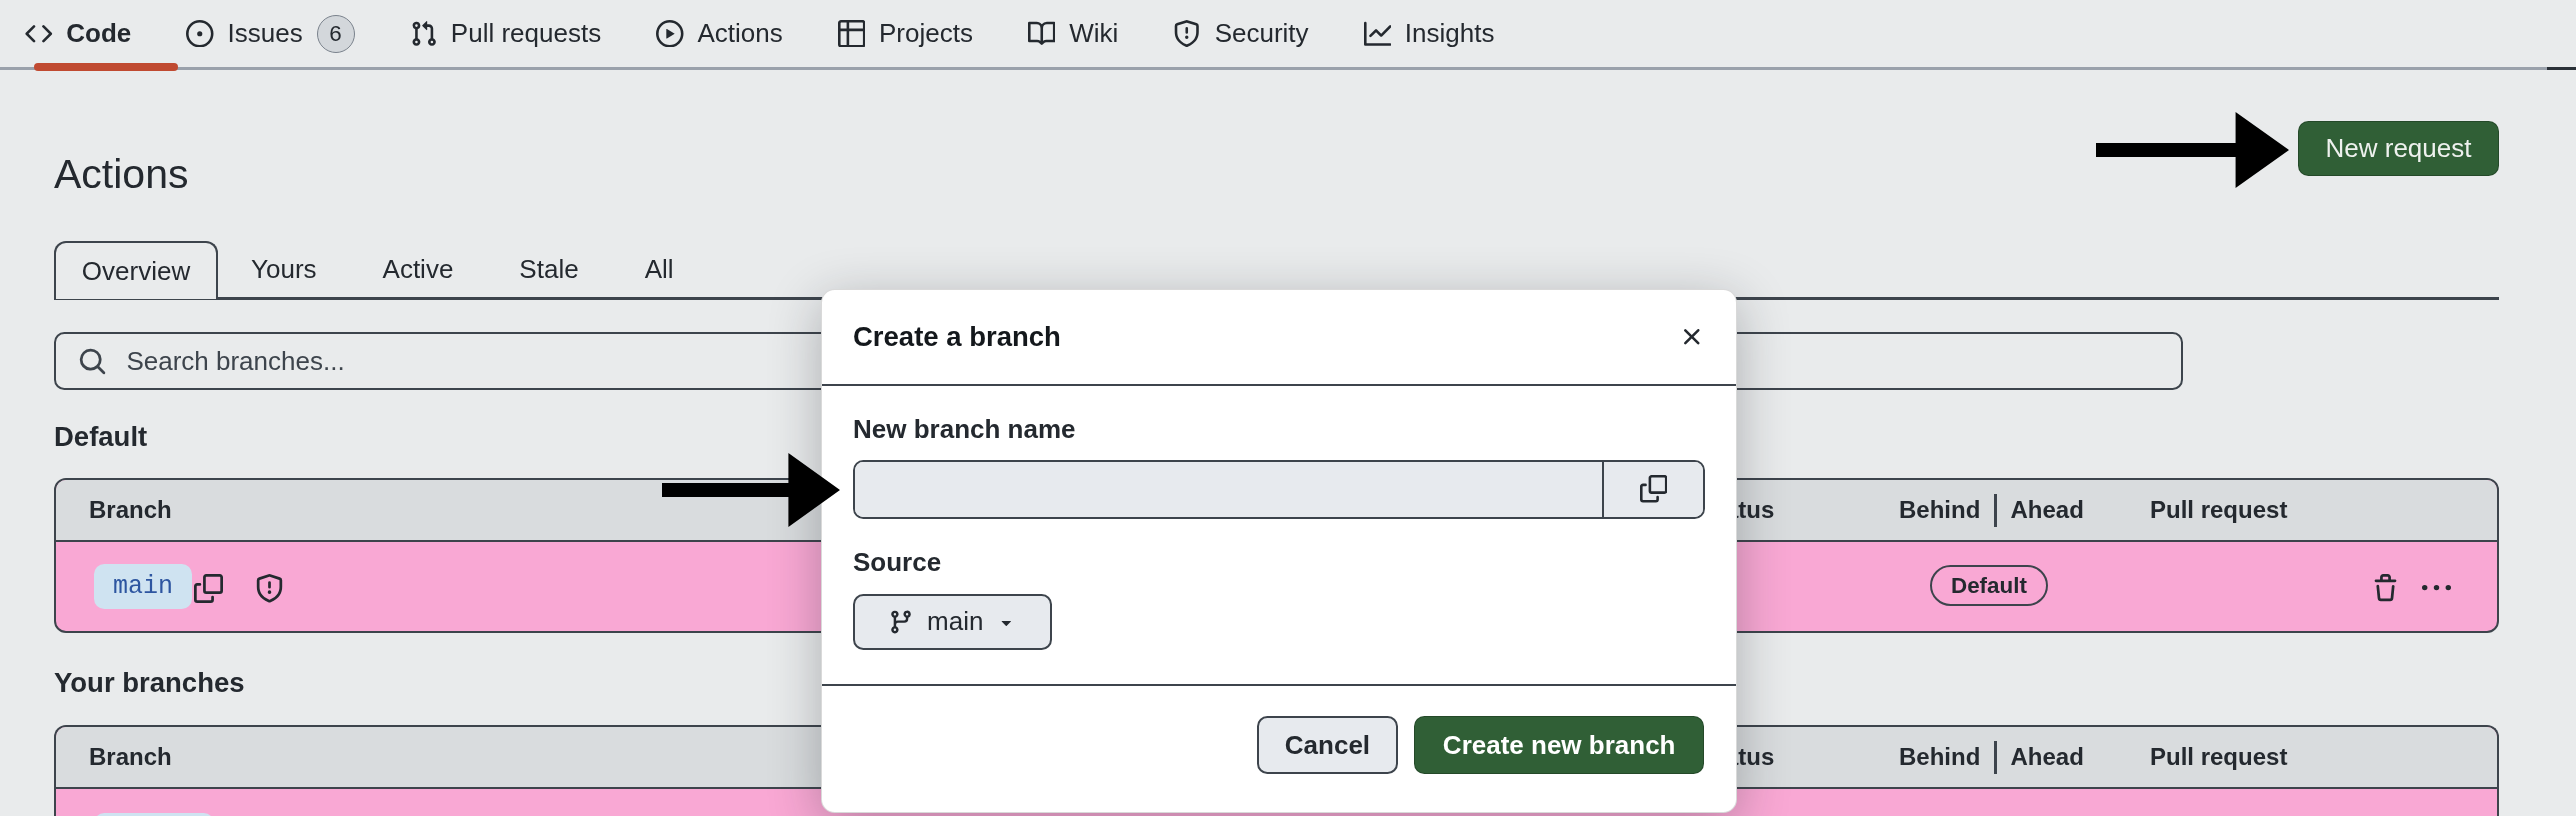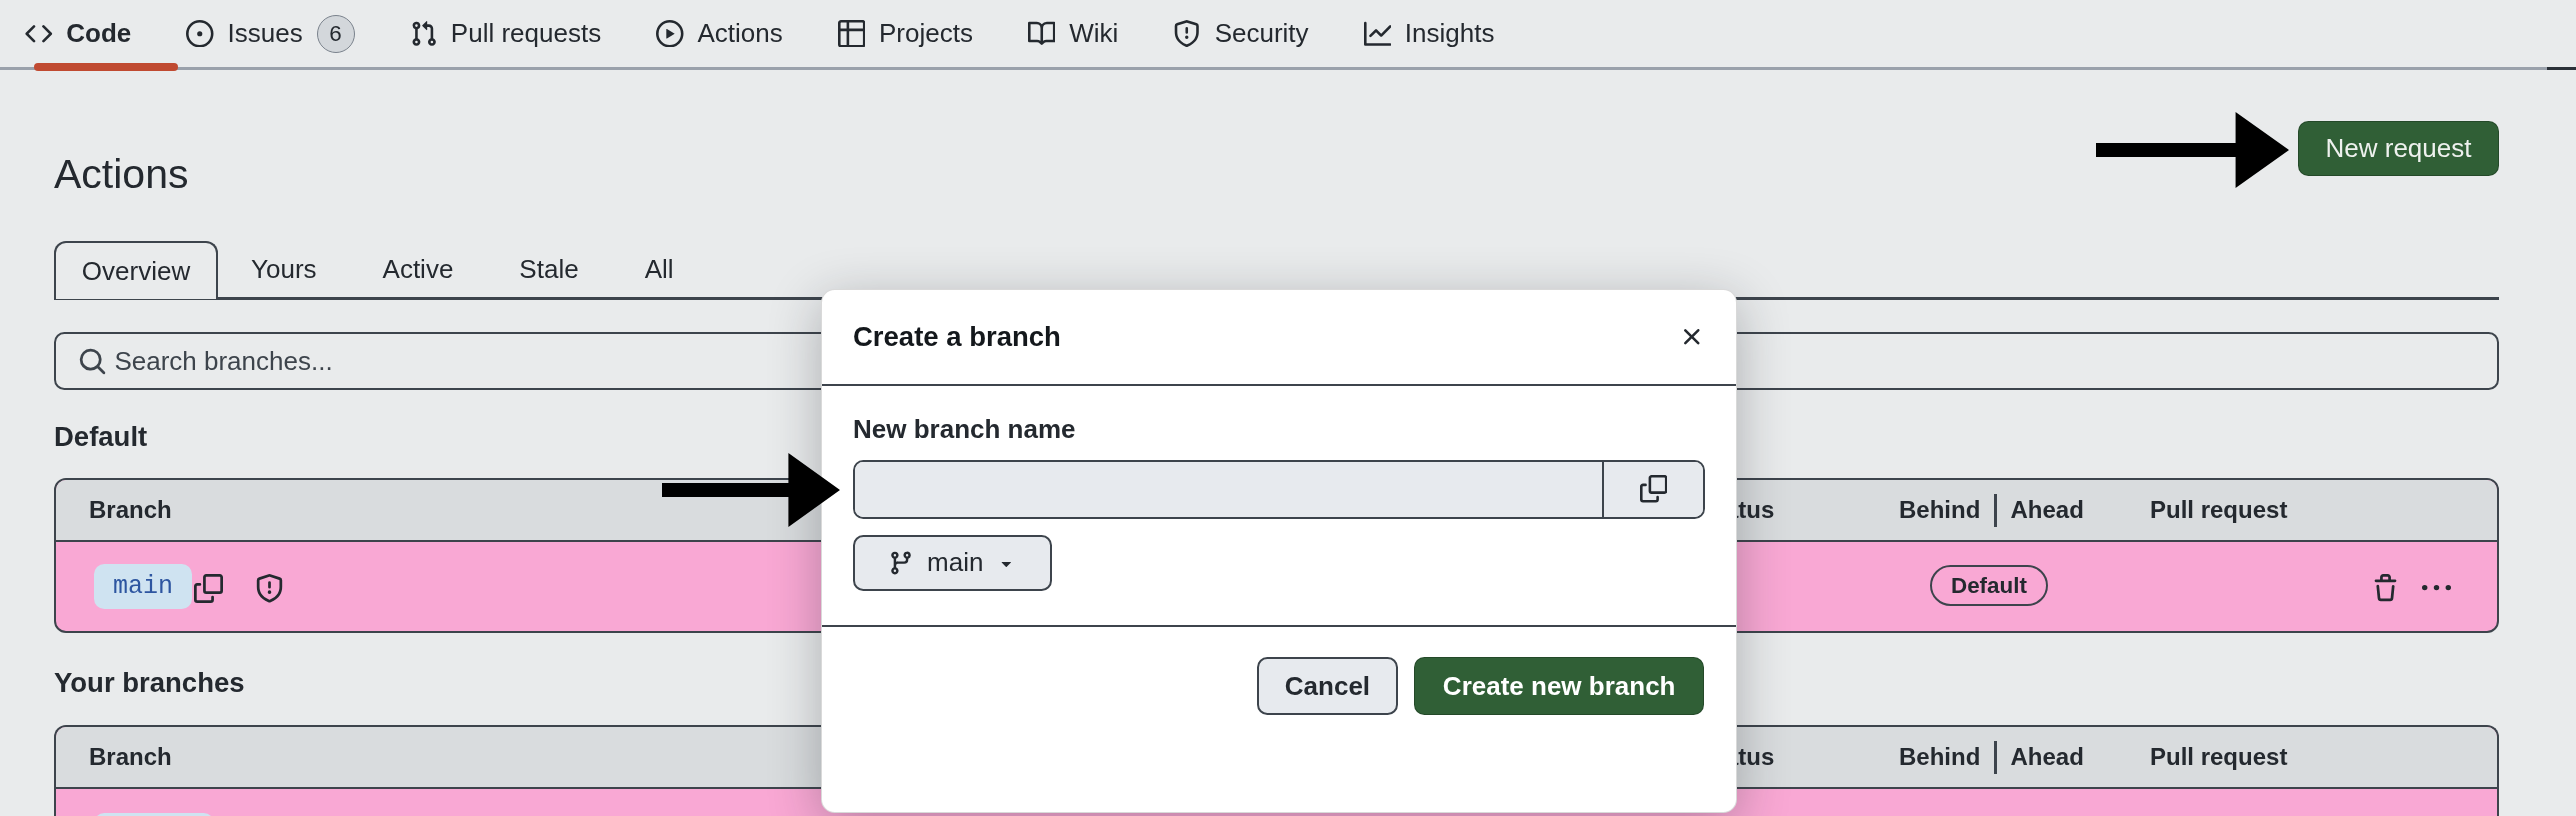--- a/index.html
+++ b/index.html
@@ -23,21 +23,21 @@
   .new-branch-btn{position:absolute;left:2298px;top:121px;width:201px;height:55px;background:#305f36;border:1.7px solid rgba(15,35,18,0.35);border-radius:10.3px;box-sizing:border-box;display:flex;align-items:center;justify-content:center;font-size:26px;color:#eef1ee;cursor:pointer;}
   .arrow{position:absolute;fill:#000;z-index:20;}
   .arrow-1{left:2096px;top:112px;}
   .arrow-2{left:662px;top:453px;}
   
   .tabs-line{position:absolute;left:54px;top:297px;width:2445px;height:2.6px;background:#3d444c;}
   .tab-current{position:absolute;left:54px;top:241px;width:164px;height:58px;background:#e9ebec;border:2.6px solid #3d444c;border-bottom:none;border-radius:12px 12px 0 0;box-sizing:border-box;display:flex;align-items:center;justify-content:center;font-size:26px;z-index:2;cursor:pointer;}
   .tab-rest{position:absolute;left:218px;top:241px;height:57px;display:flex;align-items:center;z-index:2;}
   .tab-label{padding:0 33px;font-size:26px;cursor:pointer;}
   
-  .search-box{position:absolute;left:54px;top:332px;width:2445px;height:58px;border:2.6px solid #3d444c;border-radius:10.3px;box-sizing:border-box;display:flex;align-items:center;gap:5px;padding:0 22.4px;background:transparent;}
+  .search-box{position:absolute;left:54px;top:332px;width:2129px;height:58px;border:2.6px solid #3d444c;border-radius:10.3px;box-sizing:border-box;display:flex;align-items:center;gap:17px;padding:0 22.4px;background:transparent;}
   .search-box svg{width:29px;height:29px;fill:#3d444c;flex:none;}
   .search-input{flex:1;border:none;outline:none;background:transparent;font-size:26px;color:#24292f;font-family:inherit;}
   .search-input::placeholder{color:#3d444c;opacity:1;}
   
   .section-heading{position:absolute;left:54px;font-size:27.5px;font-weight:700;}
   .sh-default{top:421px;}
   .sh-yours{top:667px;}
   .branch-table{position:absolute;left:54px;width:2445px;border:2.6px solid #3d444c;border-radius:12px;box-sizing:border-box;overflow:hidden;background:#f9a8d4;}
   .table-default{top:478px;height:155px;}
   .table-yours{top:725px;height:120px;border-bottom:none;border-radius:12px 12px 0 0;}
@@ -230,20 +230,21 @@
       <label class="field-label">New branch name</label>
       <div class="input-group">
         <input class="branch-name-input" type="text" value="" style="">
         <button class="copy-name-btn">
           <svg viewBox="0 0 16 16">
               <path d="M0 6.75C0 5.784.784 5 1.75 5h1.5a.75.75 0 0 1 0 1.5h-1.5a.25.25 0 0 0-.25.25v7.5c0 .138.112.25.25.25h7.5a.25.25 0 0 0 .25-.25v-1.5a.75.75 0 0 1 1.5 0v1.5A1.75 1.75 0 0 1 9.25 16h-7.5A1.75 1.75 0 0 1 0 14.25Z"></path>
               <path d="M5 1.75C5 .784 5.784 0 6.75 0h7.5C15.216 0 16 .784 16 1.75v7.5A1.75 1.75 0 0 1 14.25 11h-7.5A1.75 1.75 0 0 1 5 9.25Zm1.75-.25a.25.25 0 0 0-.25.25v7.5c0 .138.112.25.25.25h7.5a.25.25 0 0 0 .25-.25v-7.5a.25.25 0 0 0-.25-.25Z"></path>
             </svg>
         </button>
       </div>
+      <label class="field-label">Source</label>
       <button class="source-btn">
         <svg class="gb" viewBox="0 0 16 16">
             <path d="M9.5 3.25a2.25 2.25 0 1 1 3 2.122V6A2.5 2.5 0 0 1 10 8.5H6a1 1 0 0 0-1 1v1.128a2.251 2.251 0 1 1-1.5 0V5.372a2.25 2.25 0 1 1 1.5 0v1.836A2.493 2.493 0 0 1 6 7h4a1 1 0 0 0 1-1v-.628A2.25 2.25 0 0 1 9.5 3.25Zm-6 0a.75.75 0 1 0 1.5 0 .75.75 0 0 0-1.5 0Zm8.25-.75a.75.75 0 1 0 0 1.5.75.75 0 0 0 0-1.5ZM4.25 12a.75.75 0 1 0 0 1.5.75.75 0 0 0 0-1.5Z"></path>
           </svg>
         <span>main</span>
         <svg class="caret" viewBox="0 0 16 16">
             <path d="m4.427 7.427 3.396 3.396a.25.25 0 0 0 .354 0l3.396-3.396A.25.25 0 0 0 11.396 7H4.604a.25.25 0 0 0-.177.427Z"></path>
           </svg>
       </button>
     </div>

